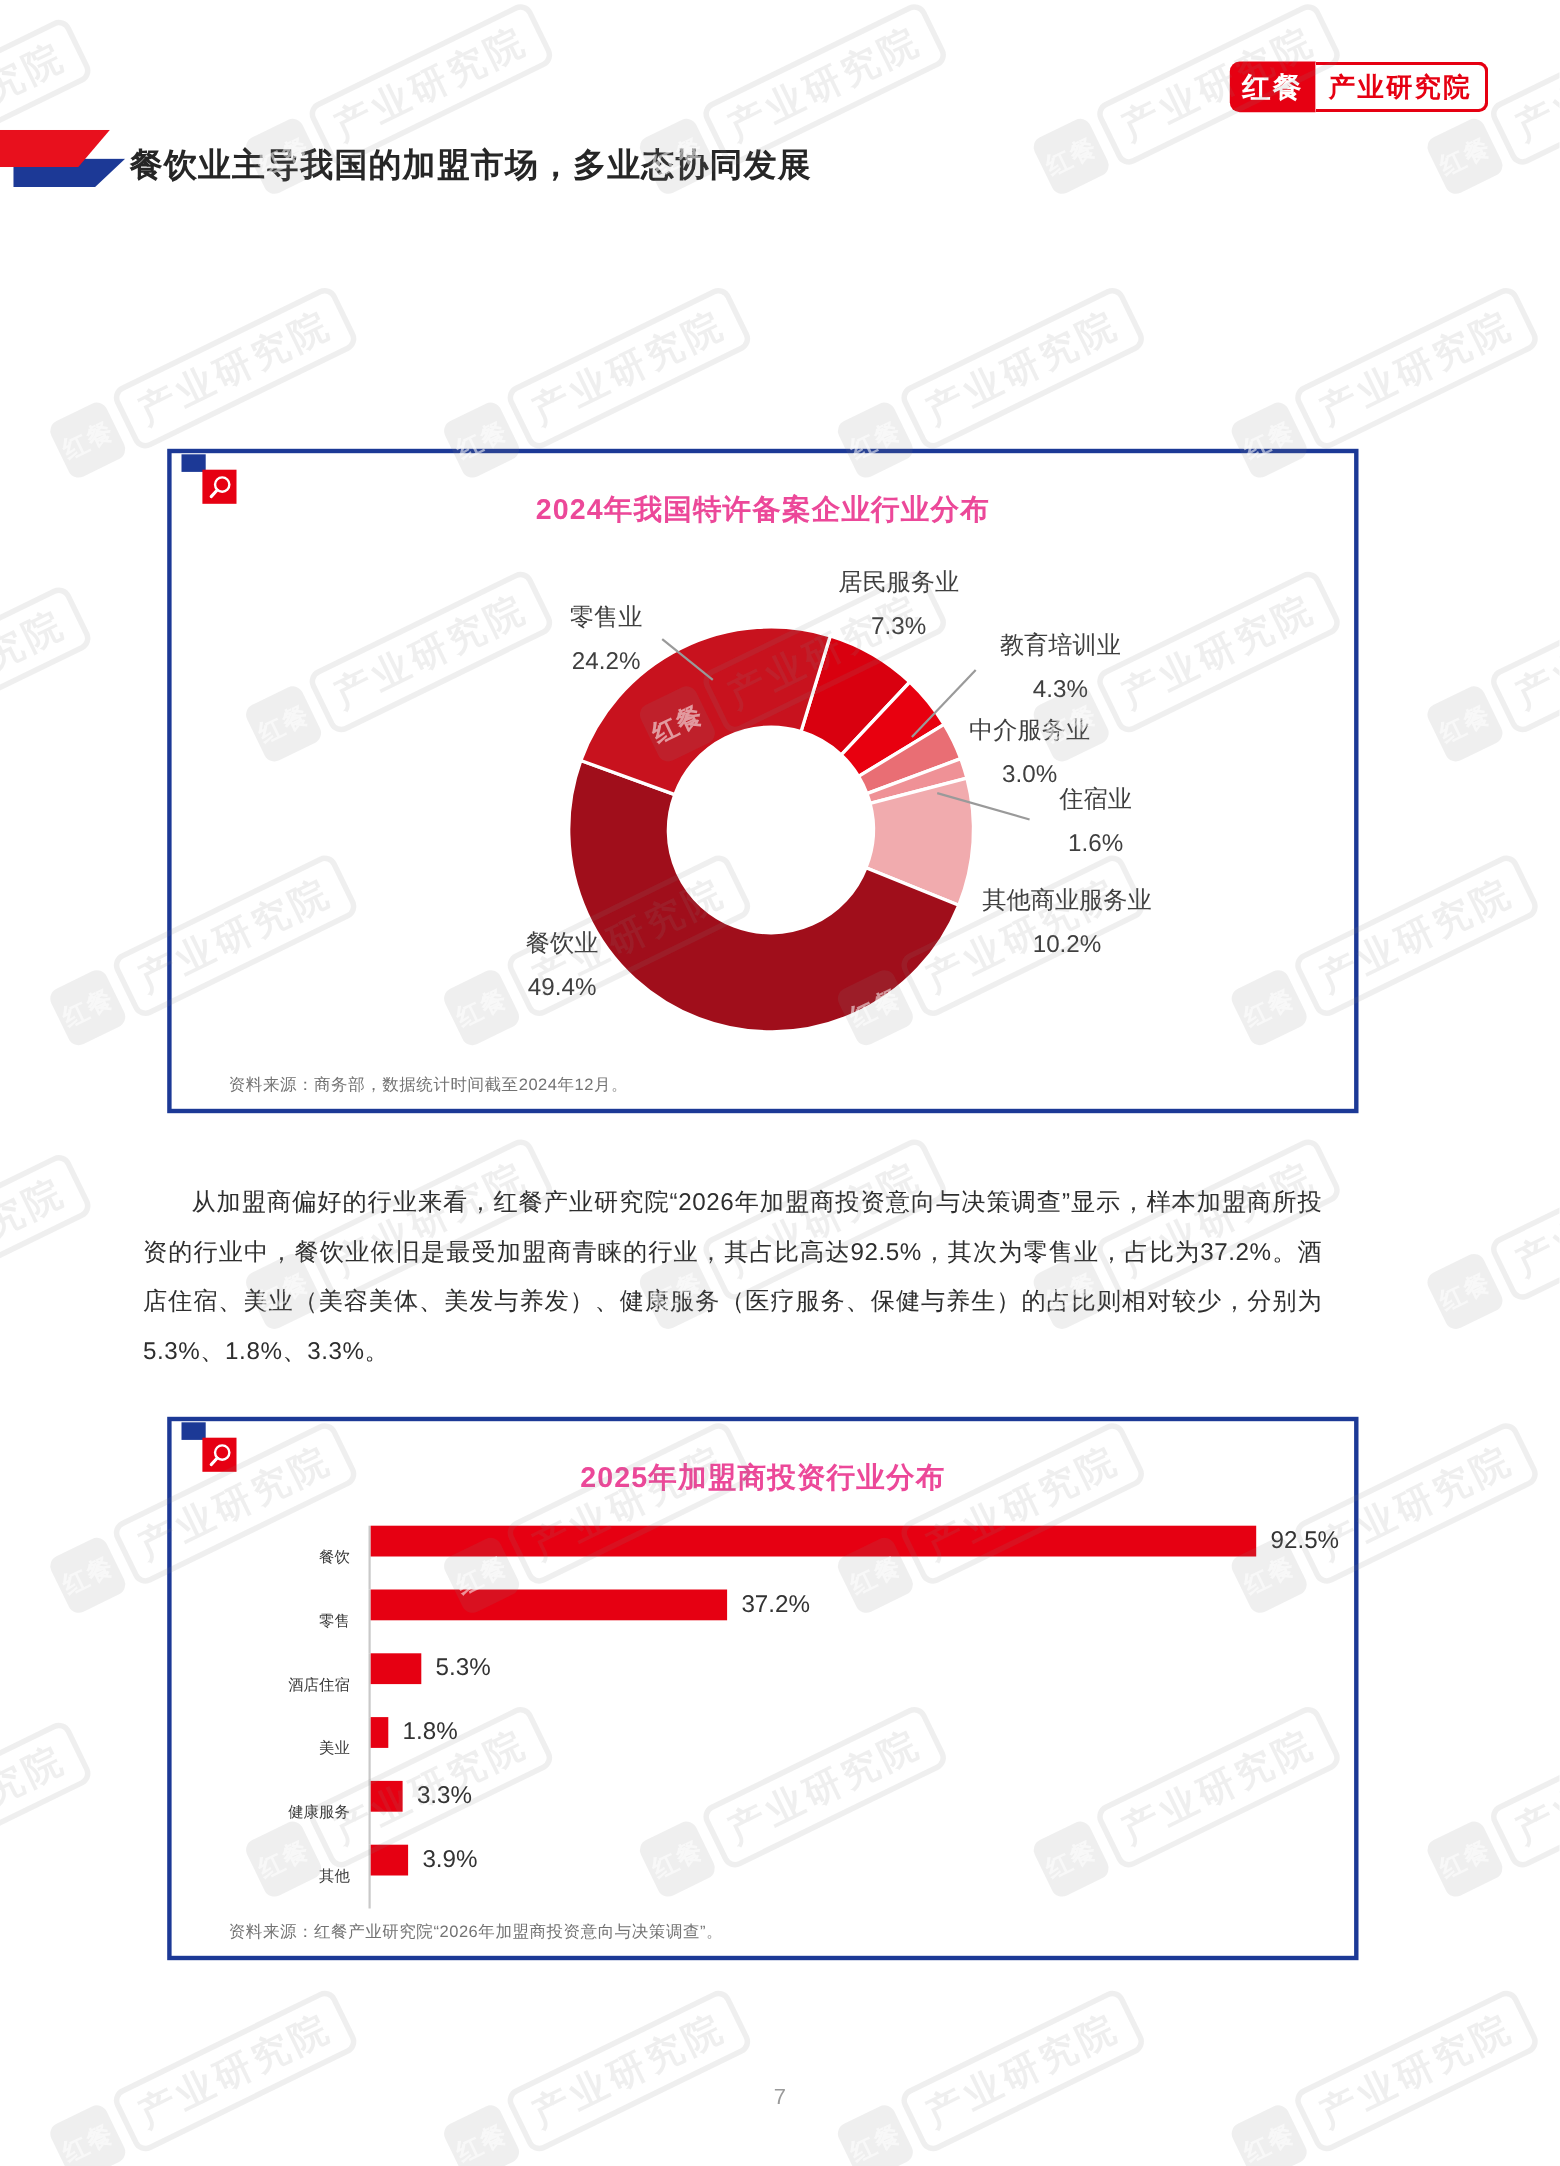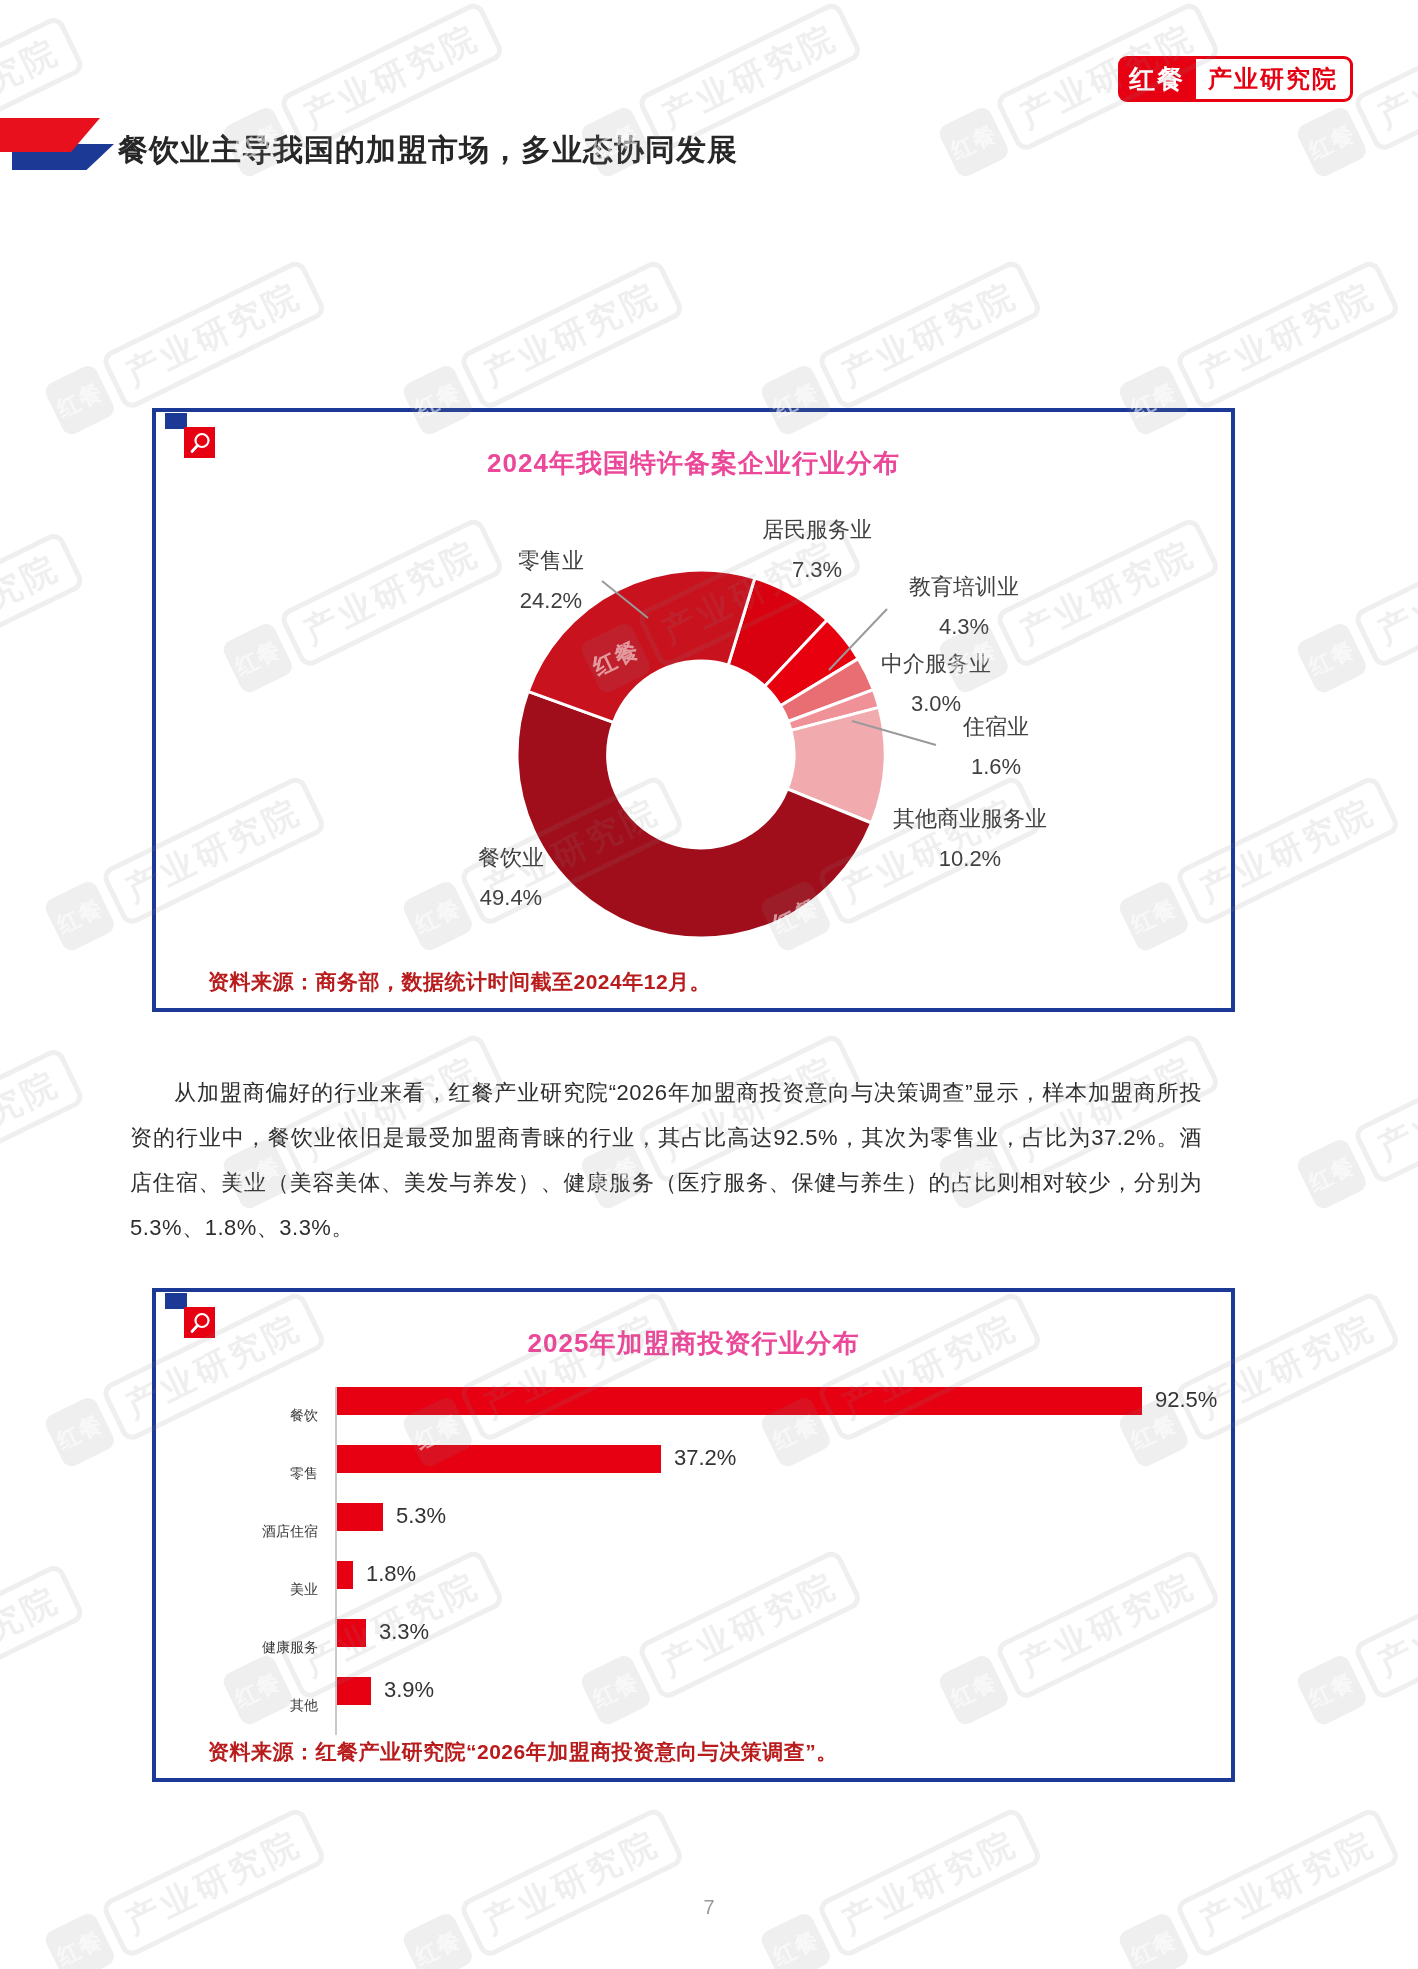--- a/index.html
+++ b/index.html
@@ -40,21 +40,21 @@
 
   
   .chart-box{position:absolute;left:152px;width:1083px;background:#ffffff;
              border:4px solid #1c3996;box-sizing:border-box;z-index:2;}
   .box1{top:408px;height:604px;}
   .box2{top:1288px;height:494px;}
   .corner-sq{position:absolute;left:9px;top:1px;width:22px;height:16px;background:#1c3996;}
   .mag-sq{position:absolute;left:28px;top:15px;width:31px;height:31px;background:#e60012;
           display:flex;align-items:center;justify-content:center;}
   .chart-title{margin-top:34px;text-align:center;font-size:26px;font-weight:800;color:#ec4899;letter-spacing:1px;}
-  .chart-source{position:absolute;left:52px;bottom:12px;font-size:21px;color:#b91c1c;letter-spacing:0.5px;font-weight:bold;}
+  .chart-source{position:absolute;left:52px;bottom:12px;font-size:15px;color:#737373;letter-spacing:0.5px;}
 
   
   .donut-wrap{margin-top:10px;}
   .donut-wrap svg{display:block;}
   .donut-label{font-size:22px;fill:#3f3f3f;}
 
   
   .bars{margin-top:26px;margin-left:0;}
   .bar-row{display:flex;align-items:center;height:58px;}
   .bar-cat{width:162px;text-align:right;padding-right:17px;font-size:14px;color:#3a3a3a;flex:none;}

